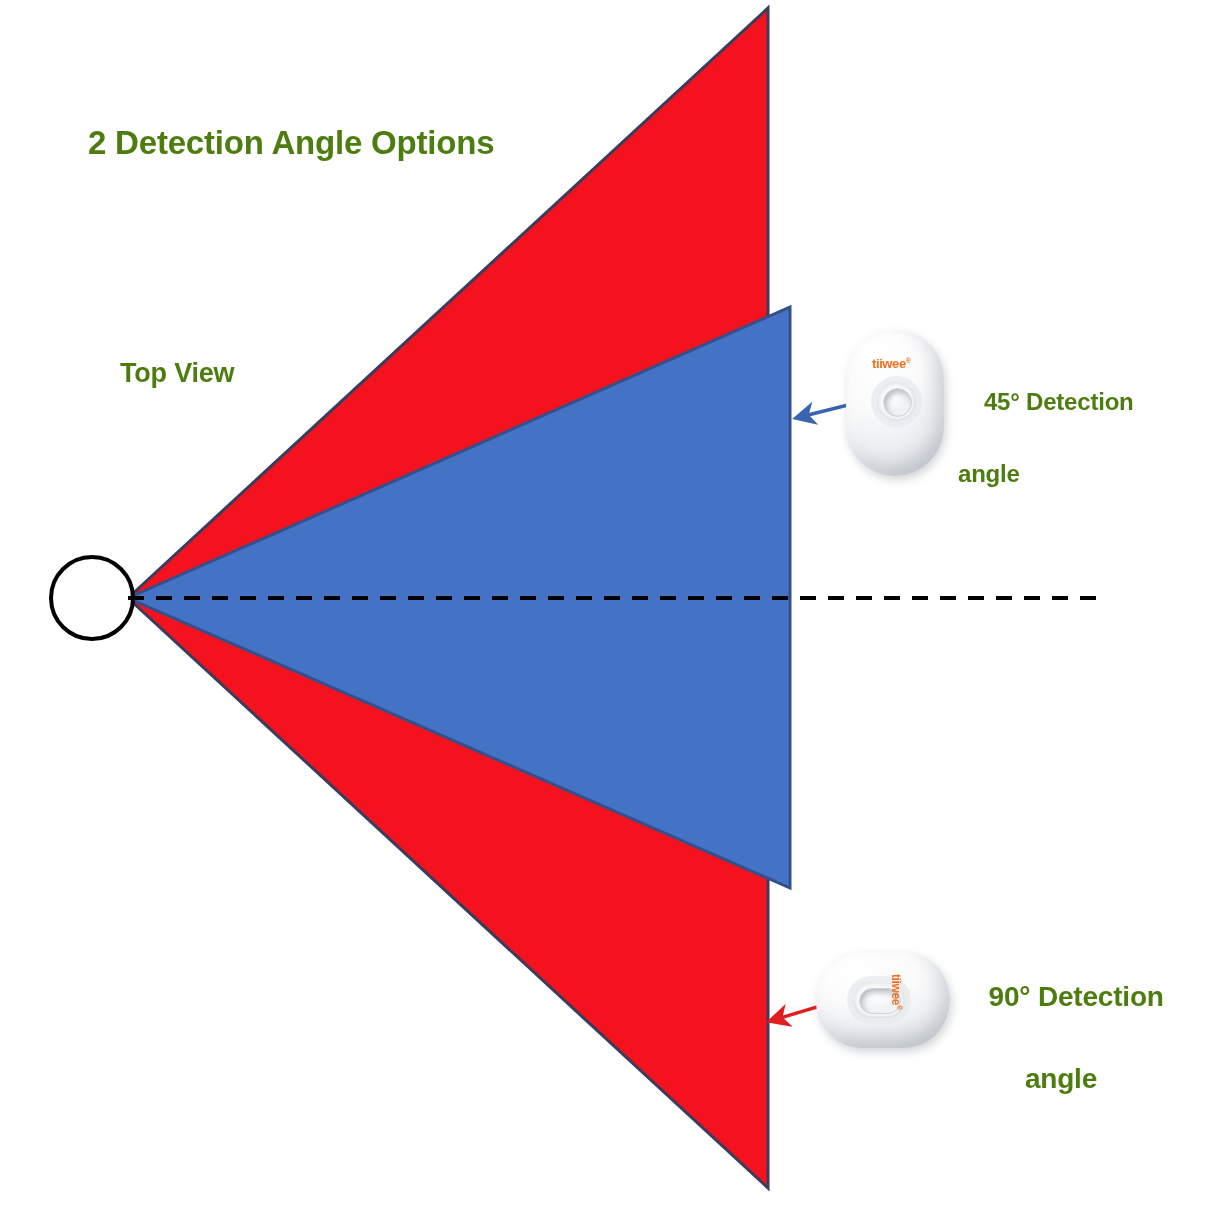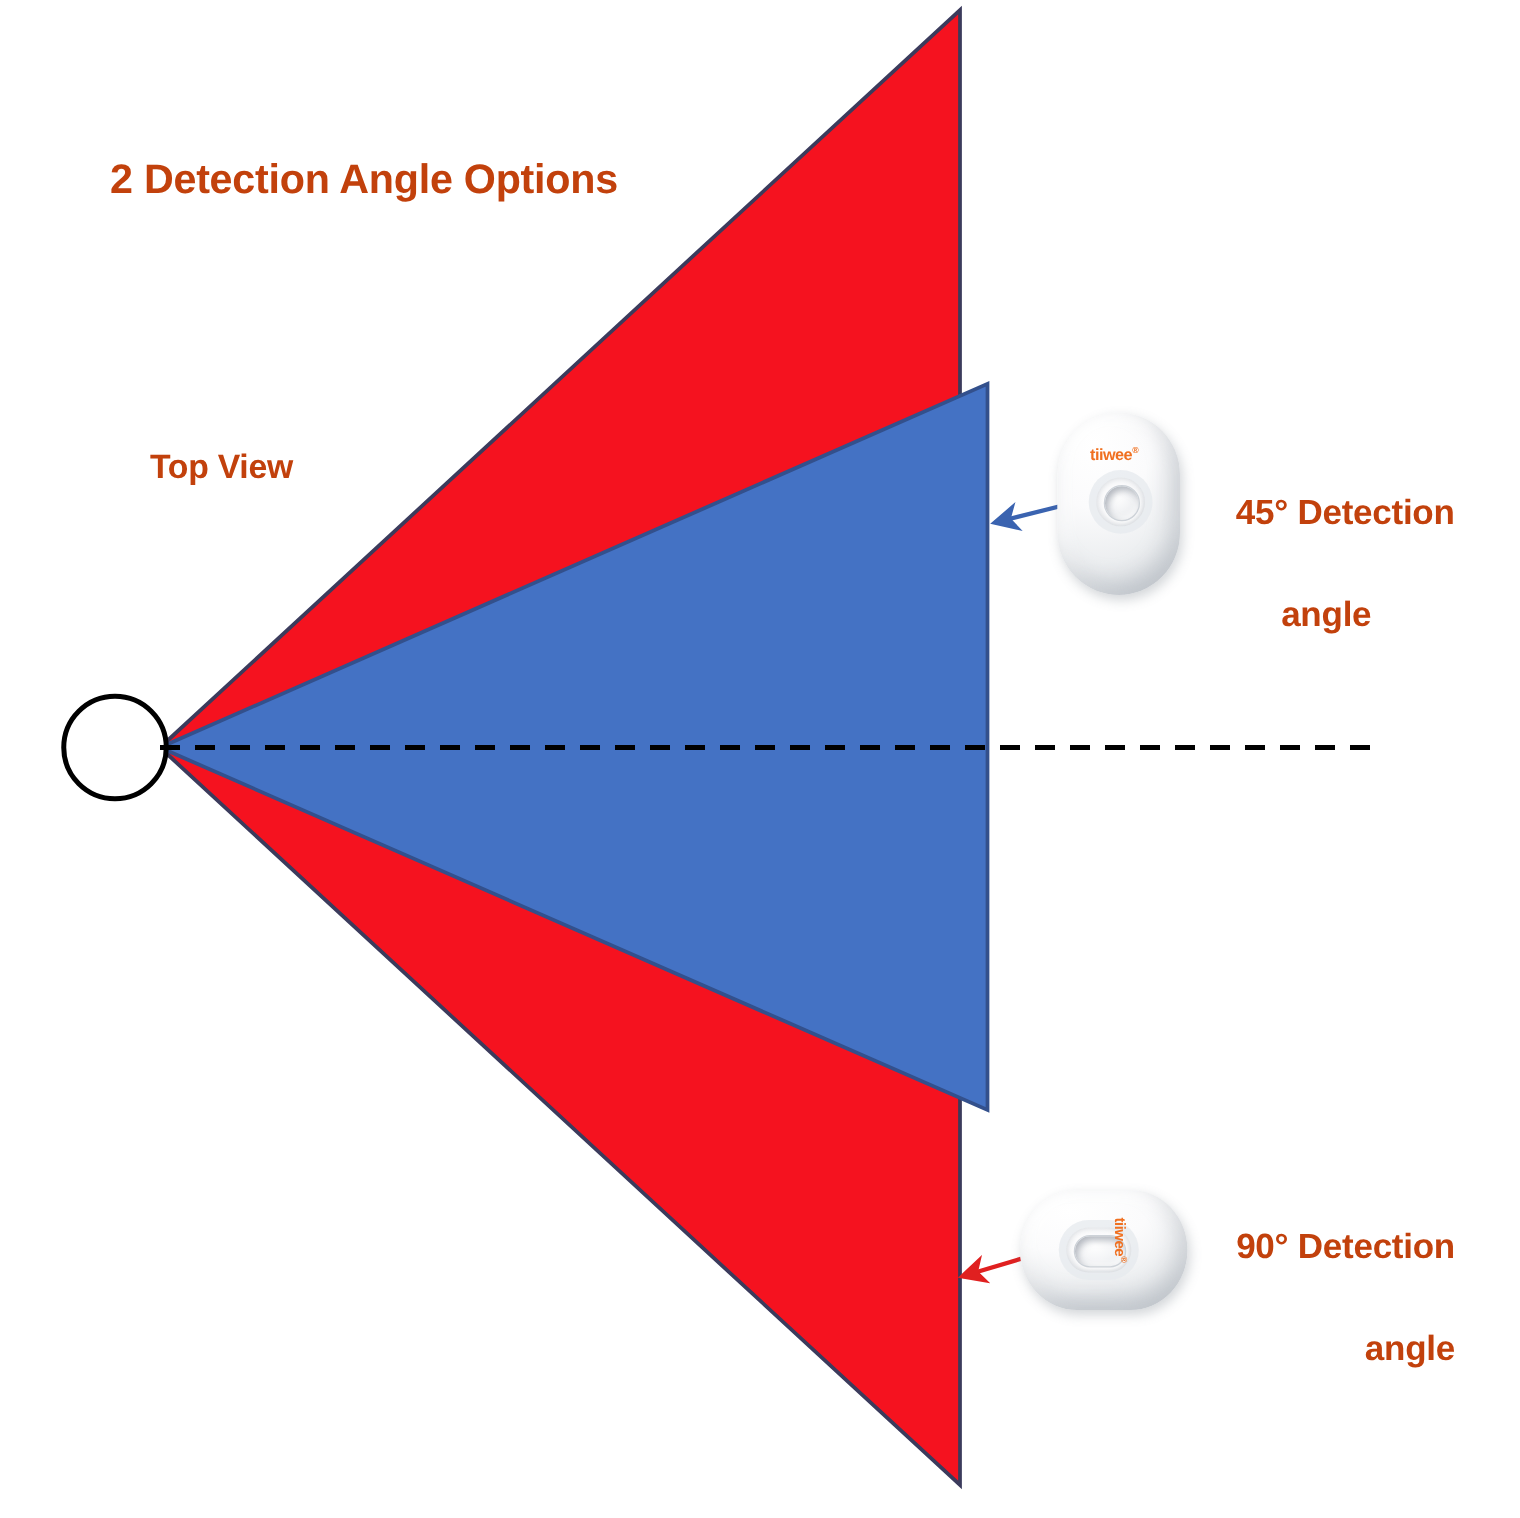--- a/index.html
+++ b/index.html
@@ -19,49 +19,49 @@
   }
   #scene {
     position: absolute;
     left: 0;
     top: 0;
     width: 1216px;
     height: 1214px;
   }
   .label {
     position: absolute;
-    color: #c2410c;
+    color: #4d7c0f;
     font-weight: bold;
     line-height: 1.25;
     white-space: pre;
     letter-spacing: -0.2px;
   }
   #title-label {
     left: 88px;
     top: 122px;
     font-size: 33px;
   }
   #topview-label {
     left: 120px;
     top: 357px;
     font-size: 27px;
   }
   #label-45 {
     left: 958px;
     top: 357px;
     width: 206px;
-    font-size: 28px;
-    text-align: center;
+    font-size: 24px;
+    text-align: left;
   }
   #label-90 {
     left: 958px;
     top: 944px;
     width: 206px;
     font-size: 28px;
-    text-align: right;
+    text-align: center;
   }
   .label .line2 { display: block; margin-top: 12px; }
 
   
   .sensor {
     position: absolute;
   }
   #sensor-upper {
     left: 846px;
     top: 330px;

